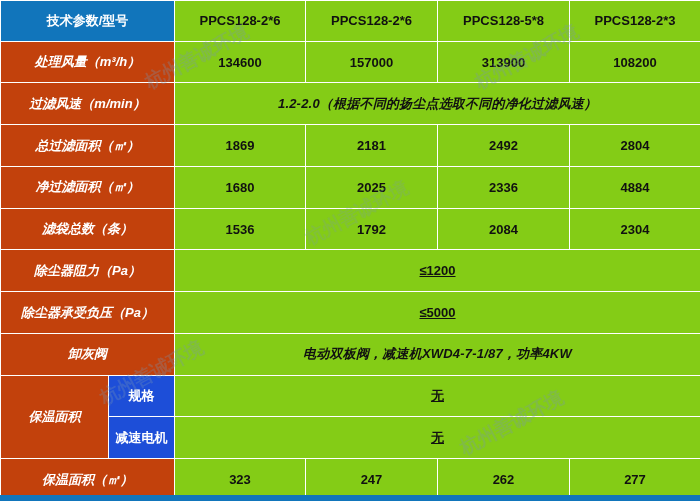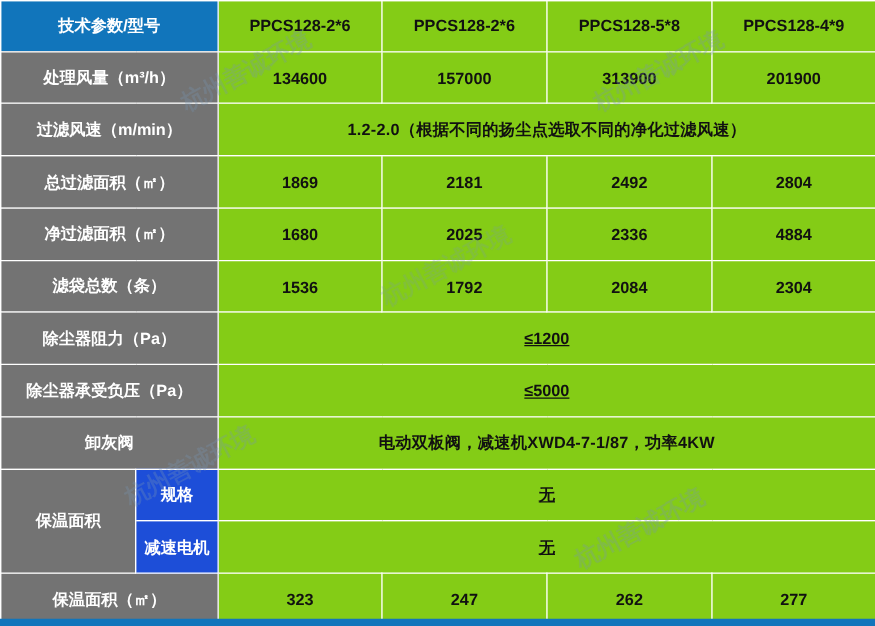--- a/index.html
+++ b/index.html
@@ -36,33 +36,35 @@
     color: #ffffff;
     font-weight: bold;
     font-size: 13.5px;
   }
   .hcell.sub {
     background: #1d4ed8;
     font-weight: bold;
     font-size: 13px;
   }
   .hcell.rowlabel {
-    background: #737373;
+    background: #c2410c;
+    font-style: italic;
   }
   
   .dcell {
     background: #84cc16;
     color: #111111;
     font-weight: bold;
     font-size: 13.5px;
   }
   .dcell.wide {
     font-weight: bold;
     font-size: 13px;
     letter-spacing: 0.2px;
+    font-style: italic;
   }
   .dcell.note {
     font-weight: bold;
     text-decoration: underline;
   }
   
   .wm-layer {
     position: absolute;
     left: 0;
     top: 0;
@@ -107,29 +109,29 @@
     <col style="width:132px">
     <col style="width:131px">
   </colgroup>
   <tbody>
 
     <tr style="height:38px">
       <td class="hcell" colspan="2">技术参数/型号</td>
       <td class="dcell">PPCS128-2*6</td>
       <td class="dcell">PPCS128-2*6</td>
       <td class="dcell">PPCS128-5*8</td>
-      <td class="dcell">PPCS128-4*9</td>
+      <td class="dcell">PPCS128-2*3</td>
     </tr>
 
     <tr style="height:39px">
       <td class="hcell rowlabel" colspan="2">处理风量（m³/h）</td>
       <td class="dcell">134600</td>
       <td class="dcell">157000</td>
       <td class="dcell">313900</td>
-      <td class="dcell">201900</td>
+      <td class="dcell">108200</td>
     </tr>
 
     <tr style="height:39px">
       <td class="hcell rowlabel" colspan="2">过滤风速（m/min）</td>
       <td class="dcell wide" colspan="4">1.2-2.0（根据不同的扬尘点选取不同的净化过滤风速）</td>
     </tr>
 
     <tr style="height:39px">
       <td class="hcell rowlabel" colspan="2">总过滤面积（㎡）</td>
       <td class="dcell">1869</td>

